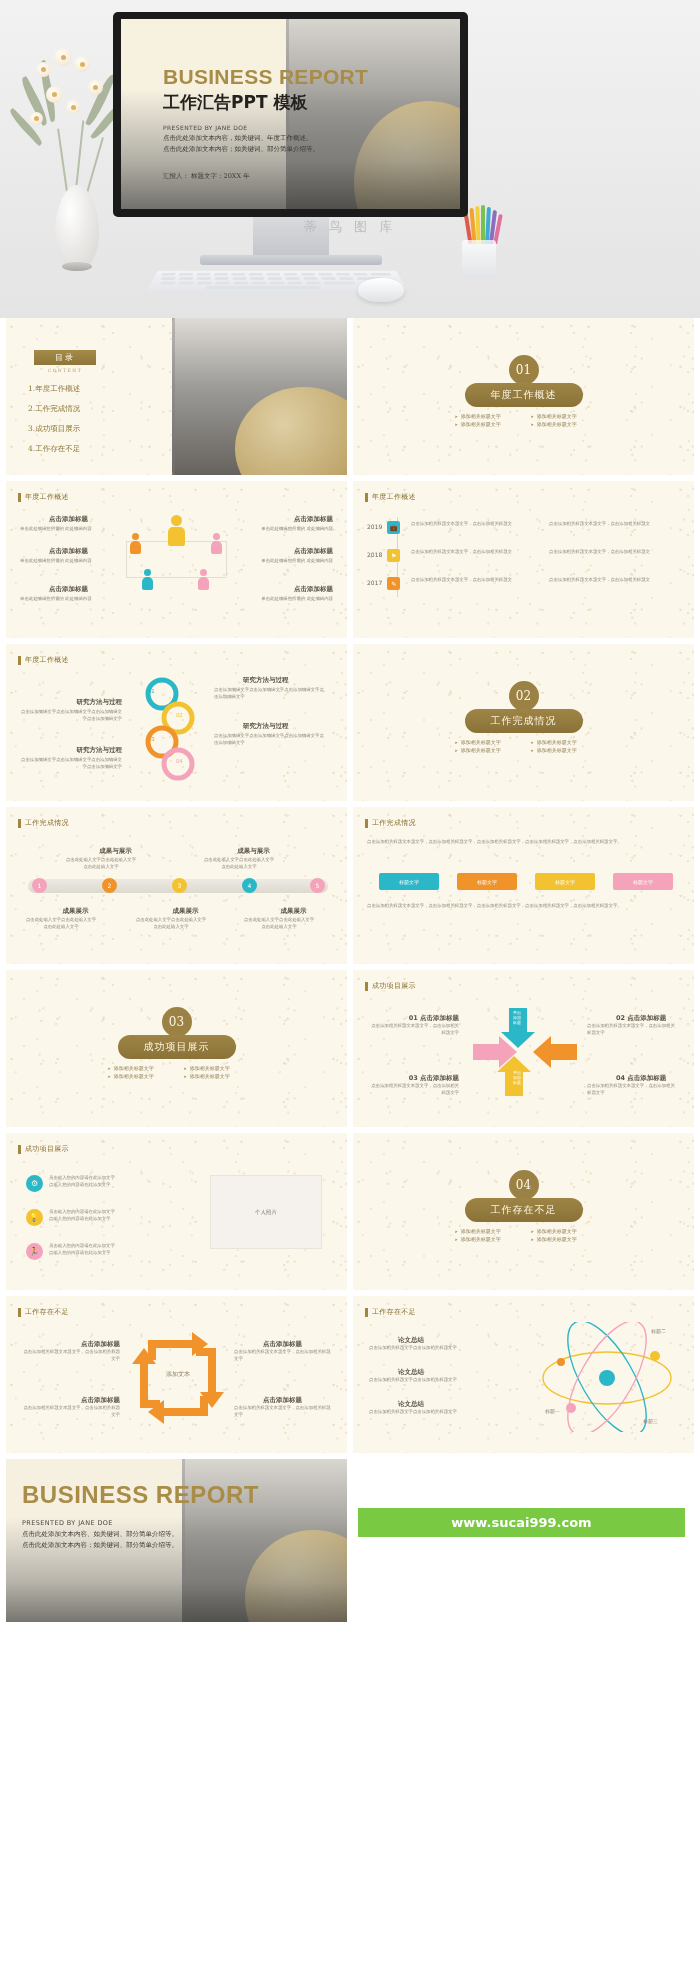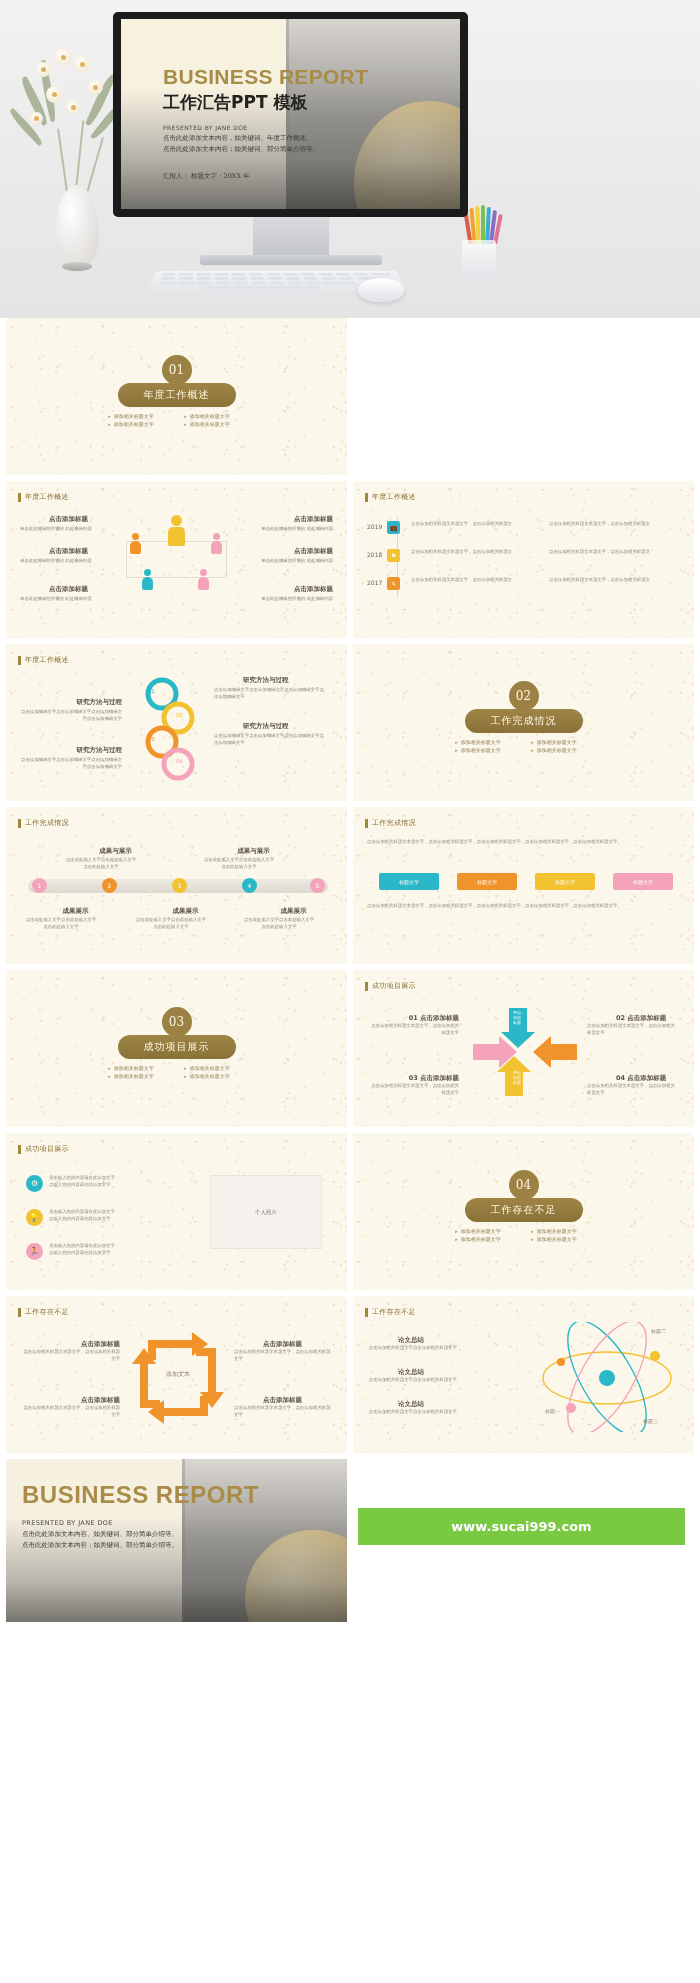--- a/index.html
+++ b/index.html
@@ -246,25 +246,38 @@
           <div class="cv-sub" style="margin-top:2px">工作汇告PPT  模板</div>
           <div class="cv-p" style="margin-top:10px">PRESENTED BY JANE DOE</div>
           <div class="cv-n" style="margin-top:3px">点击此处添加文本内容，如关键词、年度工作概述。</div>
           <div class="cv-n" style="margin-top:2px">点击此处添加文本内容；如关键词、部分简单介绍等。</div>
           <div class="cv-n" style="margin-top:18px">汇报人：  标题文字：20XX 年</div>
         </div>
       </div>
     </div>
     <div class="mon-stand"></div>
     <div class="mon-base"></div>
+    <div class="wm">蒂 鸟 图 库</div>
   </div>
 
   <div class="grid">
 
     <div class="row">
+      <div class="slide">
+        <div class="paper"></div>
+        <div class="globe" style="right:0;top:0;width:175px;height:157px;"></div>
+        <div class="toc-tag">目录</div>
+        <div class="toc-sub">CONTENT</div>
+        <ul class="toc-list">
+          <li>1.年度工作概述</li>
+          <li>2.工作完成情况</li>
+          <li>3.成功项目展示</li>
+          <li>4.工作存在不足</li>
+        </ul>
+      </div>
 
       <div class="slide">
         <div class="paper"></div>
         <div class="circ" style="position:absolute;left:50%;transform:translateX(-50%);top:37px;width:30px;height:30px;font-size:12px;">01</div>
         <div class="pill" style="position:absolute;left:50%;transform:translateX(-50%);top:65px;width:118px;height:24px;font-size:10px;">年度工作概述</div>
         <div class="bullets" style="position:absolute;left:50%;transform:translateX(-50%);top:95px;width:160px;">
           <span style="width:62px">添加相关标题文字</span>
           <span style="width:62px">添加相关标题文字</span>
           <span style="width:62px">添加相关标题文字</span>
           <span style="width:62px">添加相关标题文字</span>
@@ -652,18 +665,18 @@
              background:linear-gradient(180deg,rgba(246,240,224,0) 0%,rgba(120,120,118,.5) 62%,rgba(70,70,68,.72) 100%)"></div>
         <div style="position:absolute;left:16px;top:22px;">
           <div class="th-title">BUSINESS REPORT</div>
           <div class="cv-p" style="margin-top:10px;font-size:6.5px">PRESENTED BY JANE DOE</div>
           <div class="cv-n" style="margin-top:3px">点击此处添加文本内容、如关键词、部分简单介绍等。</div>
           <div class="cv-n" style="margin-top:2px">点击此处添加文本内容；如关键词、部分简单介绍等。</div>
         </div>
       </div>
 
       <div class="slide" style="height:163px;background:#fff">
-        <div class="ad-b" style="position:absolute;left:5px;top:49px;right:9px;height:37px">www.sucai999.com</div>
+        <div class="ad-b" style="position:absolute;left:5px;top:49px;right:9px;height:29px">www.sucai999.com</div>
       </div>
     </div>
 
   </div>
 </div>
 
 </body></html>

